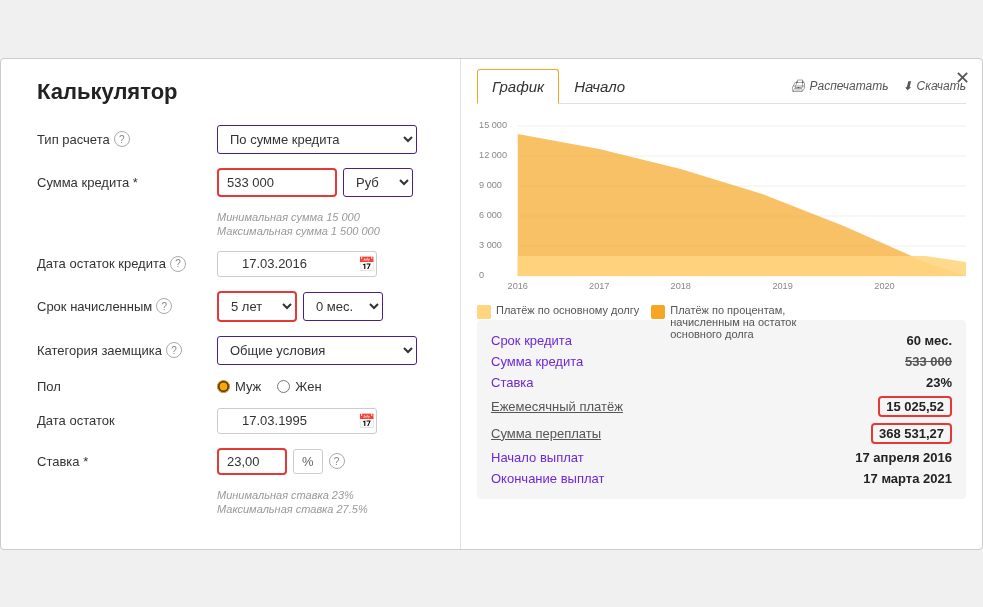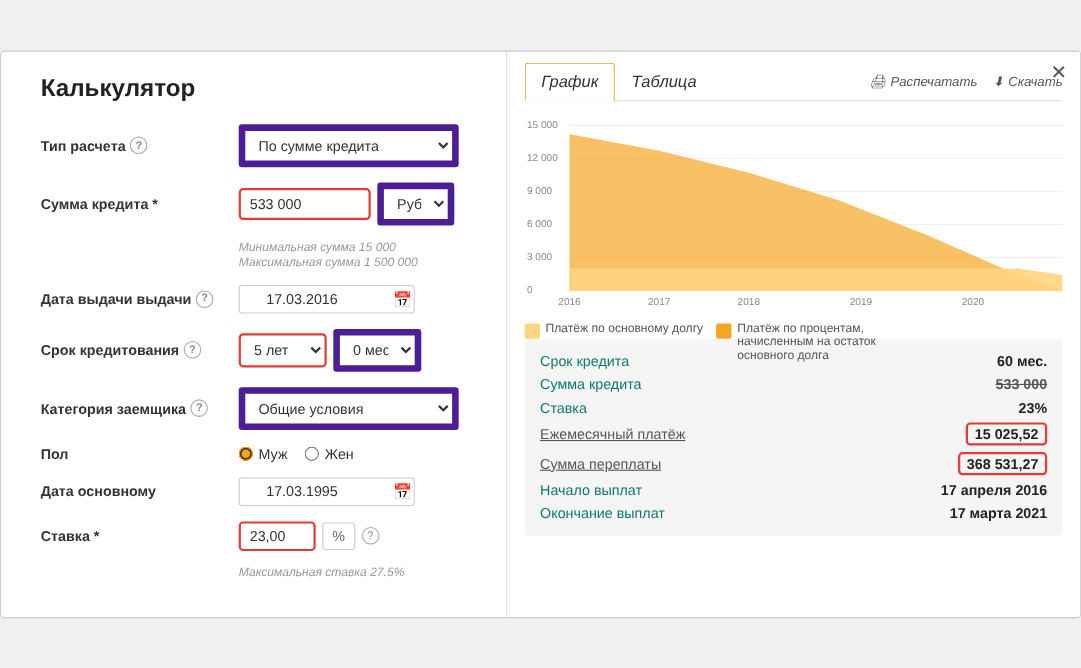--- a/index.html
+++ b/index.html
@@ -49,39 +49,38 @@
       align-items: center;
       margin-bottom: 14px;
     }
     .form-label {
       width: 180px;
       font-size: 13px;
       color: #333;
       display: flex;
       align-items: center;
       gap: 4px;
-      font-weight: bold;
     }
     .help-icon {
       display: inline-flex;
       align-items: center;
       justify-content: center;
       width: 16px;
       height: 16px;
       border-radius: 50%;
       border: 1px solid #aaa;
       font-size: 10px;
       color: #888;
       cursor: pointer;
     }
     .form-control {
       flex: 1;
     }
     select {
-      border: 6px solid #4c1d95;
+      border: 1px solid #4c1d95;
       border-radius: 3px;
       padding: 5px 8px;
       font-size: 13px;
       color: #333;
       background: #fff;
       cursor: pointer;
     }
     .select-wide {
       width: 200px;
     }
@@ -268,21 +267,21 @@
       margin-top: 6px;
     }
     .summary-row {
       display: flex;
       justify-content: space-between;
       align-items: center;
       padding: 3px 0;
       font-size: 13px;
     }
     .summary-label {
-      color: #0f766e;
+      color: #6d28d9;
     }
     .summary-value {
       font-weight: bold;
       color: #222;
     }
     .summary-value-highlighted {
       border: 2px solid #e53935;
       border-radius: 4px;
       padding: 1px 6px;
       font-weight: bold;
@@ -334,34 +333,34 @@
           </select>
         </div>
       </div>
       <div class="hint-row">
         <div class="hint-text">Минимальная сумма 15 000</div>
         <div class="hint-text">Максимальная сумма 1 500 000</div>
       </div>
 
       <div class="form-row">
         <div class="form-label">
-          <span>Дата выдачи выдачи</span>
+          <span>Дата остаток кредита</span>
           <span class="help-icon">?</span>
         </div>
         <div class="form-control">
           <div class="input-date-wrapper">
             <input type="text" value="17.03.2016" style="">
             <span class="calendar-icon">📅</span>
           </div>
         </div>
       </div>
 
       <div class="form-row">
         <div class="form-label">
-          <span>Срок кредитования</span>
+          <span>Срок начисленным</span>
           <span class="help-icon">?</span>
         </div>
         <div class="form-control term-group">
           <select class="term-select input-highlighted">
             <option>5 лет</option>
           </select>
           <select class="term-select">
             <option>0 мес.</option>
           </select>
         </div>
@@ -390,51 +389,52 @@
           </label>
           <label class="radio-label">
             <input type="radio" name="gender" style="">
             <span>Жен</span>
           </label>
         </div>
       </div>
 
       <div class="form-row">
         <div class="form-label">
-          <span>Дата основному</span>
+          <span>Дата остаток</span>
         </div>
         <div class="form-control">
           <div class="input-date-wrapper">
             <input type="text" value="17.03.1995" style="">
             <span class="calendar-icon">📅</span>
           </div>
         </div>
       </div>
 
       <div class="form-row">
         <div class="form-label">
           <span>Ставка *</span>
         </div>
         <div class="form-control rate-input-group">
           <input type="text" class="rate-input" value="23,00" style="">
           <span class="percent-label">%</span>
           <span class="help-icon">?</span>
         </div>
       </div>
       <div class="hint-row">
+        <div class="hint-text">Минимальная ставка 23%</div>
         <div class="hint-text">Максимальная ставка 27.5%</div>
       </div>
 
     </div>
 
     <div class="right-panel">
 
       <div class="tabs-bar">
         <div class="tab-item tab-active">График</div>
-        <div class="tab-item">Таблица</div>
+        <div class="tab-item">Начало</div>
         <div class="toolbar-actions">
           <span class="toolbar-btn">
             <span>🖨</span>
             <span>Распечатать</span>
           </span>
           <span class="toolbar-btn">
             <span>⬇</span>
             <span>Скачать</span>
           </span>
         </div>

